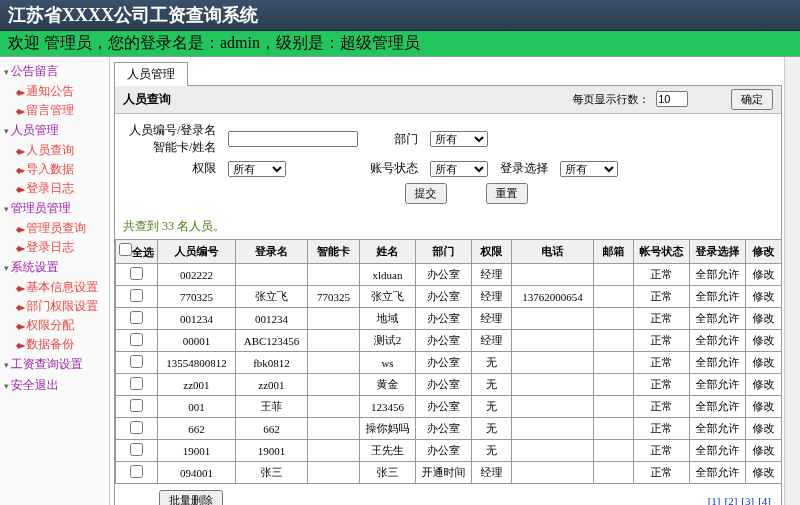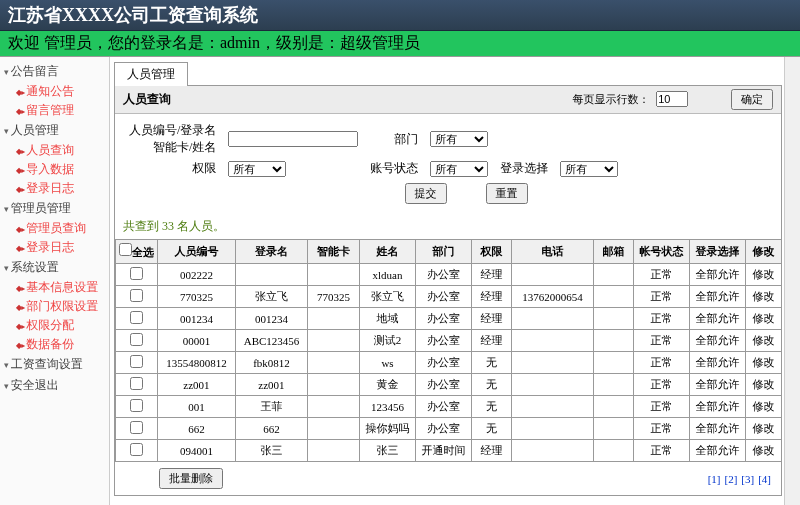--- a/index.html
+++ b/index.html
@@ -2,21 +2,21 @@
 <html><head>
 <meta charset="utf-8">
 <style>
 * { box-sizing: border-box; margin: 0; padding: 0; }
 body { font-family: SimSun, serif; font-size: 12px; background: #fff; color: #000; }
 .sys-title { background: linear-gradient(#3a506b,#2c3e50); color: #fff; font-size: 18px; font-weight: bold; padding: 3px 8px; border-bottom: 1px solid #1a2a3a; }
 .welcome { background: #22c55e; padding: 2px 8px; font-size: 16px; border-bottom: 1px solid #999; }
 .layout { display: flex; height: calc(505px - 42px); }
 .sidebar { width: 110px; background: #fafafa; border-right: 1px solid #ccc; padding: 4px 2px; overflow: hidden; }
 .sidebar ul { list-style: none; }
-.nav-group { color: #404040; font-size: 12px; padding: 2px 2px; cursor: pointer; }
+.nav-group { color: #a21caf; font-size: 12px; padding: 2px 2px; cursor: pointer; }
 .nav-group::before { content: "▾ "; color: #666; font-size: 9px; }
 .nav-item { padding: 1px 2px 1px 14px; color: #ef4444; font-size: 12px; cursor: pointer; }
 .nav-item::before { content: "◆▸"; color: #cc3333; font-size: 8px; margin-right: 2px; letter-spacing: -1px; }
 .main { flex: 1; position: relative; overflow: auto; }
 .scrollbar-fake { position: absolute; right: 0; top: 0; width: 16px; height: 100%; background: #f0f0f0; border-left: 1px solid #ccc; }
 .content { margin: 4px 18px 4px 4px; }
 .tab { display: inline-block; border: 1px solid #999; border-bottom: none; padding: 3px 12px; background: #fff; font-size: 12px; position: relative; top: 1px; }
 .panel { border: 1px solid #999; background: #fff; }
 .section-head { background: #ececec; border-bottom: 1px solid #bbb; padding: 3px 8px; font-weight: bold; display: flex; justify-content: space-between; align-items: center; }
 .pager-config { font-weight: normal; font-size: 11px; }
@@ -248,20 +248,34 @@
                 <td>办公室</td>
                 <td>无</td>
                 <td></td>
                 <td></td>
                 <td>正常</td>
                 <td>全部允许</td>
                 <td>修改</td>
               </tr>
               <tr>
                 <td><input type="checkbox" style=""></td>
+                <td>19001</td>
+                <td>19001</td>
+                <td></td>
+                <td>王先生</td>
+                <td>办公室</td>
+                <td>无</td>
+                <td></td>
+                <td></td>
+                <td>正常</td>
+                <td>全部允许</td>
+                <td>修改</td>
+              </tr>
+              <tr>
+                <td><input type="checkbox" style=""></td>
                 <td>094001</td>
                 <td>张三</td>
                 <td></td>
                 <td>张三</td>
                 <td>开通时间</td>
                 <td>经理</td>
                 <td></td>
                 <td></td>
                 <td>正常</td>
                 <td>全部允许</td>

